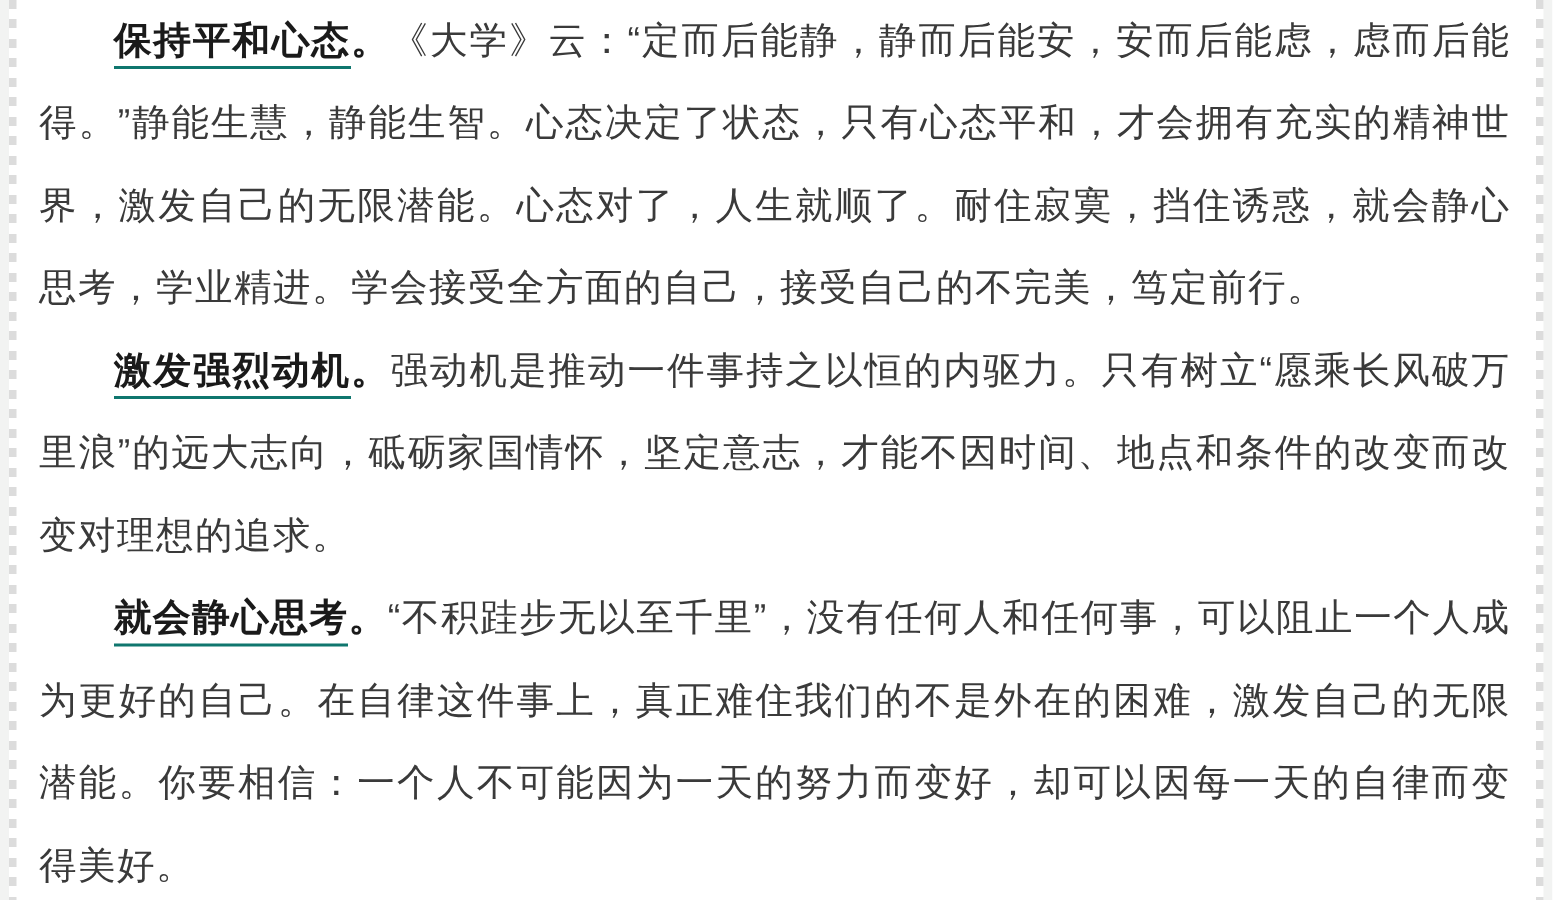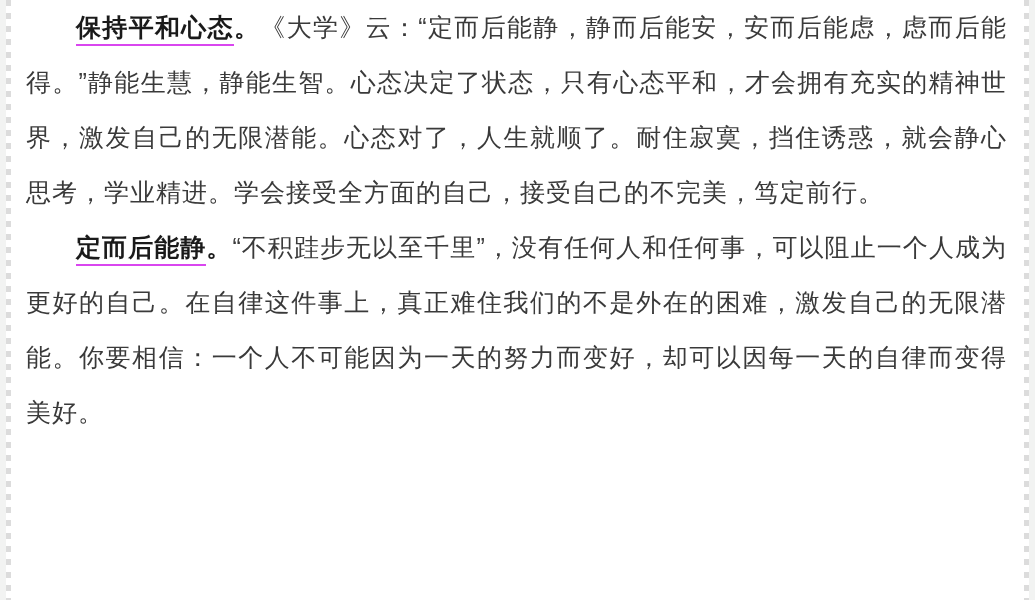--- a/index.html
+++ b/index.html
@@ -50,34 +50,35 @@
     text-align: justify;
   }
   .content p {
     margin: 0;
     padding: 0;
     text-indent: 2em;
   }
   .lead {
     font-weight: bold;
     color: #1a1a1a;
-    border-bottom: 2px solid #d946ef;
+    border-bottom: 2px solid #0f766e;
     padding-bottom: 3px;
   }
   .lead-punct {
     font-weight: bold;
     color: #1a1a1a;
   }
 </style>
 </head>
 <body>
 
 <div class="gutter left"></div>
 <div class="gutter right"></div>
 <div class="boundary left"></div>
 <div class="boundary right"></div>
 
 <div class="content">
   <p><span class="lead">保持平和心态</span><span class="lead-punct">。</span><span>《大学》云：“定而后能静，静而后能安，安而后能虑，虑而后能得。”静能生慧，静能生智。心态决定了状态，只有心态平和，才会拥有充实的精神世界，激发自己的无限潜能。心态对了，人生就顺了。耐住寂寞，挡住诱惑，就会静心思考，学业精进。学会接受全方面的自己，接受自己的不完美，笃定前行。</span></p>
 
+  <p><span class="lead">激发强烈动机</span><span class="lead-punct">。</span><span>强动机是推动一件事持之以恒的内驱力。只有树立“愿乘长风破万里浪”的远大志向，砥砺家国情怀，坚定意志，才能不因时间、地点和条件的改变而改变对理想的追求。</span></p>
 
-  <p><span class="lead">定而后能静</span><span class="lead-punct">。</span><span>“不积跬步无以至千里”，没有任何人和任何事，可以阻止一个人成为更好的自己。在自律这件事上，真正难住我们的不是外在的困难，激发自己的无限潜能。你要相信：一个人不可能因为一天的努力而变好，却可以因每一天的自律而变得美好。</span></p>
+  <p><span class="lead">就会静心思考</span><span class="lead-punct">。</span><span>“不积跬步无以至千里”，没有任何人和任何事，可以阻止一个人成为更好的自己。在自律这件事上，真正难住我们的不是外在的困难，激发自己的无限潜能。你要相信：一个人不可能因为一天的努力而变好，却可以因每一天的自律而变得美好。</span></p>
 </div>
 
 </body></html>

